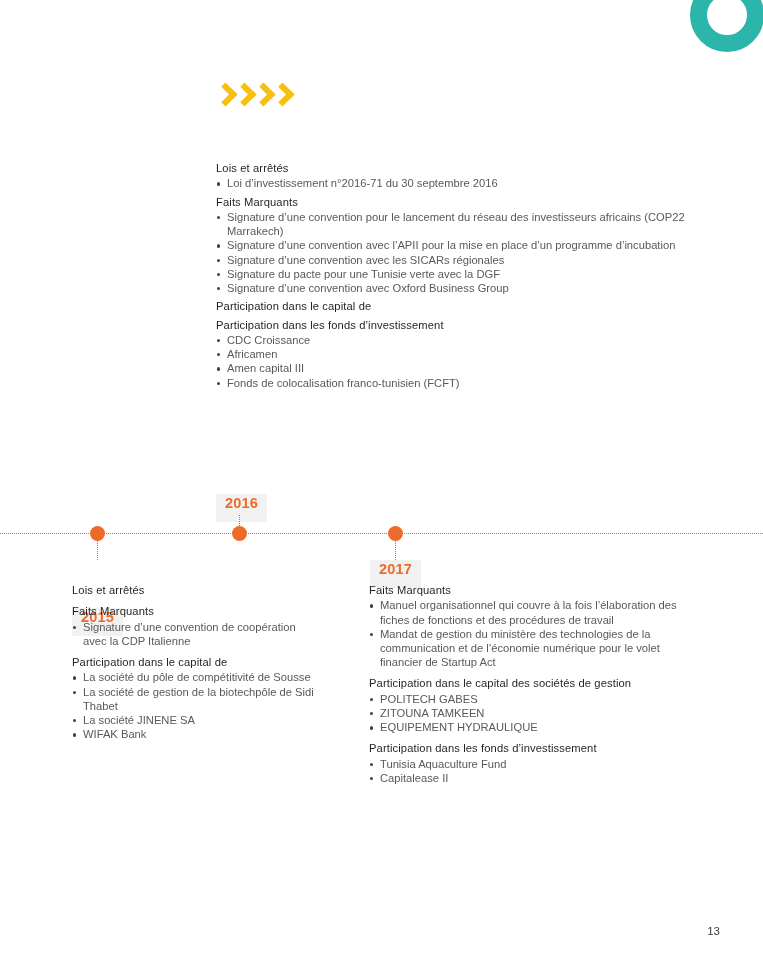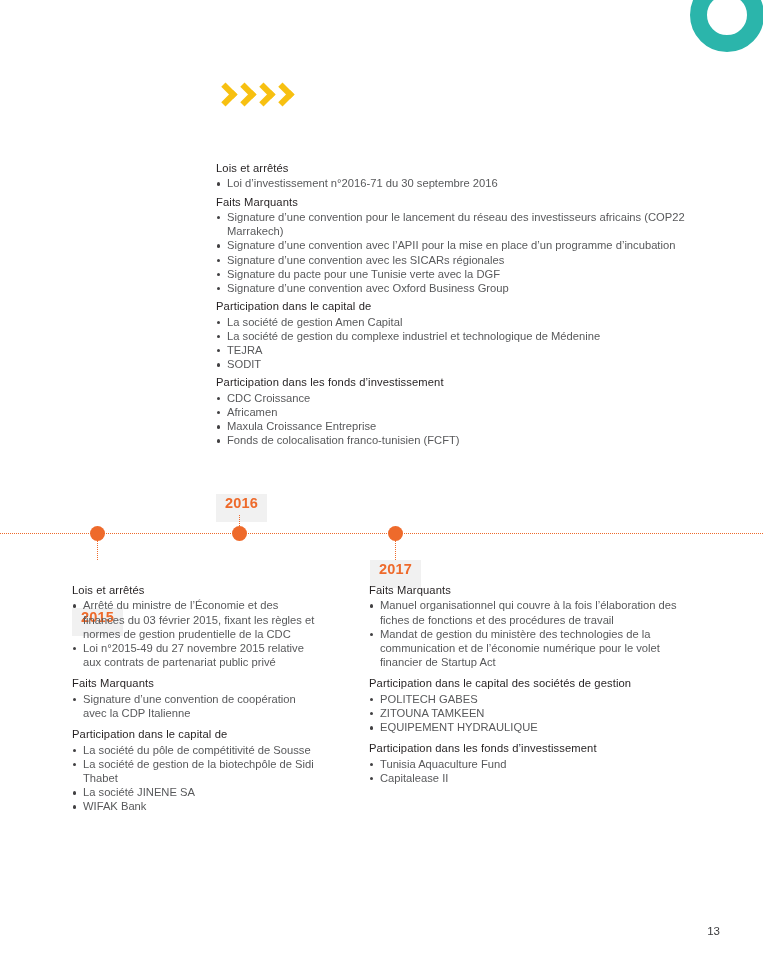--- a/index.html
+++ b/index.html
@@ -176,56 +176,46 @@
     <div class="sec-head">Faits Marquants</div>
     <ul class="blist">
       <li>Signature d’une convention pour le lancement du réseau des investisseurs africains (COP22 Marrakech)</li>
       <li>Signature d’une convention avec l’APII pour la mise en place d’un programme d’incubation</li>
       <li>Signature d’une convention avec les SICARs régionales</li>
       <li>Signature du pacte pour une Tunisie verte avec la DGF</li>
       <li>Signature d’une convention avec Oxford Business Group</li>
     </ul>
 
     <div class="sec-head">Participation dans le capital de</div>
-    <ul class="blist">
-      <li>La société de gestion Amen Capital</li>
-      <li>La société de gestion du complexe industriel et technologique de Médenine</li>
-      <li>TEJRA</li>
-      <li>SODIT</li>
-    </ul>
 
     <div class="sec-head">Participation dans les fonds d’investissement</div>
     <ul class="blist">
       <li>CDC Croissance</li>
       <li>Africamen</li>
-      <li>Maxula Croissance Entreprise</li>
+      <li>Amen capital III</li>
       <li>Fonds de colocalisation franco-tunisien (FCFT)</li>
     </ul>
   </div>
 
   <div class="tl-line"></div>
 
   <div class="year-badge" style="left:216px; top:494px;">2016</div>
   <div class="tl-conn" style="left:239px; top:515px; height:13px;"></div>
   <div class="tl-dot" style="left:232px;"></div>
 
   <div class="tl-dot" style="left:90px;"></div>
   <div class="tl-conn" style="left:97px; top:540px; height:20px;"></div>
   <div class="year-badge" style="left:72px; top:560px;margin-top:48px;">2015</div>
 
   <div class="tl-dot" style="left:388px;"></div>
   <div class="tl-conn" style="left:395px; top:540px; height:20px;"></div>
   <div class="year-badge" style="left:370px; top:560px;">2017</div>
 
   <div class="col col-2015">
     <div class="sec-head first">Lois et arrêtés</div>
-    <ul class="blist">
-      <li>Arrêté du ministre de l’Économie et des finances du 03 février 2015, fixant les règles et normes de gestion prudentielle de la CDC</li>
-      <li>Loi n°2015-49 du 27 novembre 2015 relative aux contrats de partenariat public privé</li>
-    </ul>
 
     <div class="sec-head">Faits Marquants</div>
     <ul class="blist">
       <li>Signature d’une convention de coopération avec la CDP Italienne</li>
     </ul>
 
     <div class="sec-head">Participation dans le capital de</div>
     <ul class="blist">
       <li>La société du pôle de compétitivité de Sousse</li>
       <li>La société de gestion de la biotechpôle de Sidi Thabet</li>

